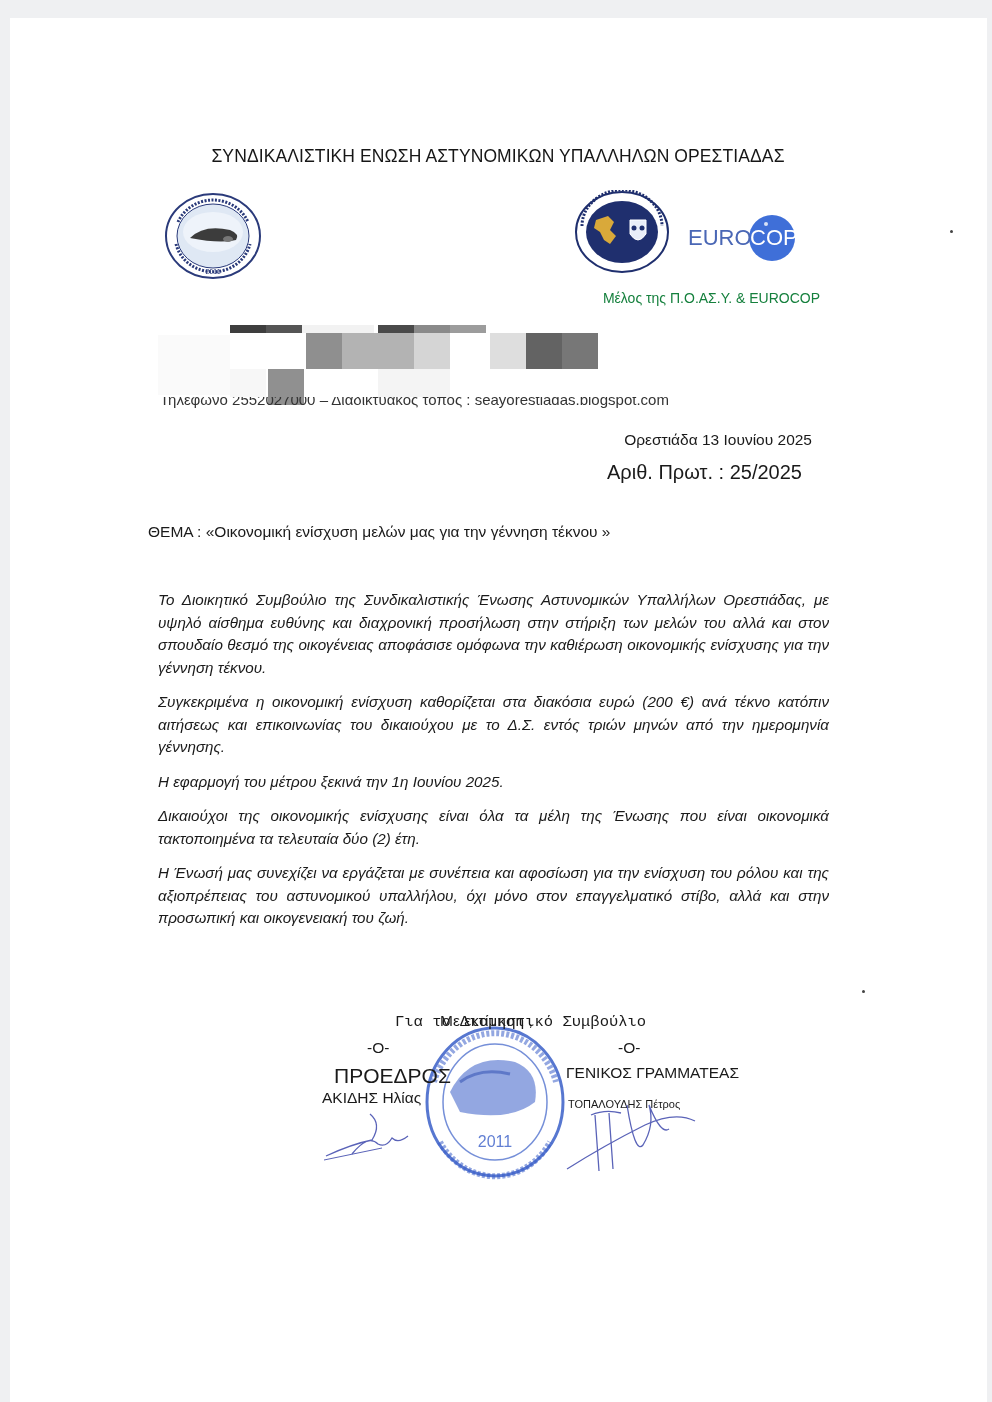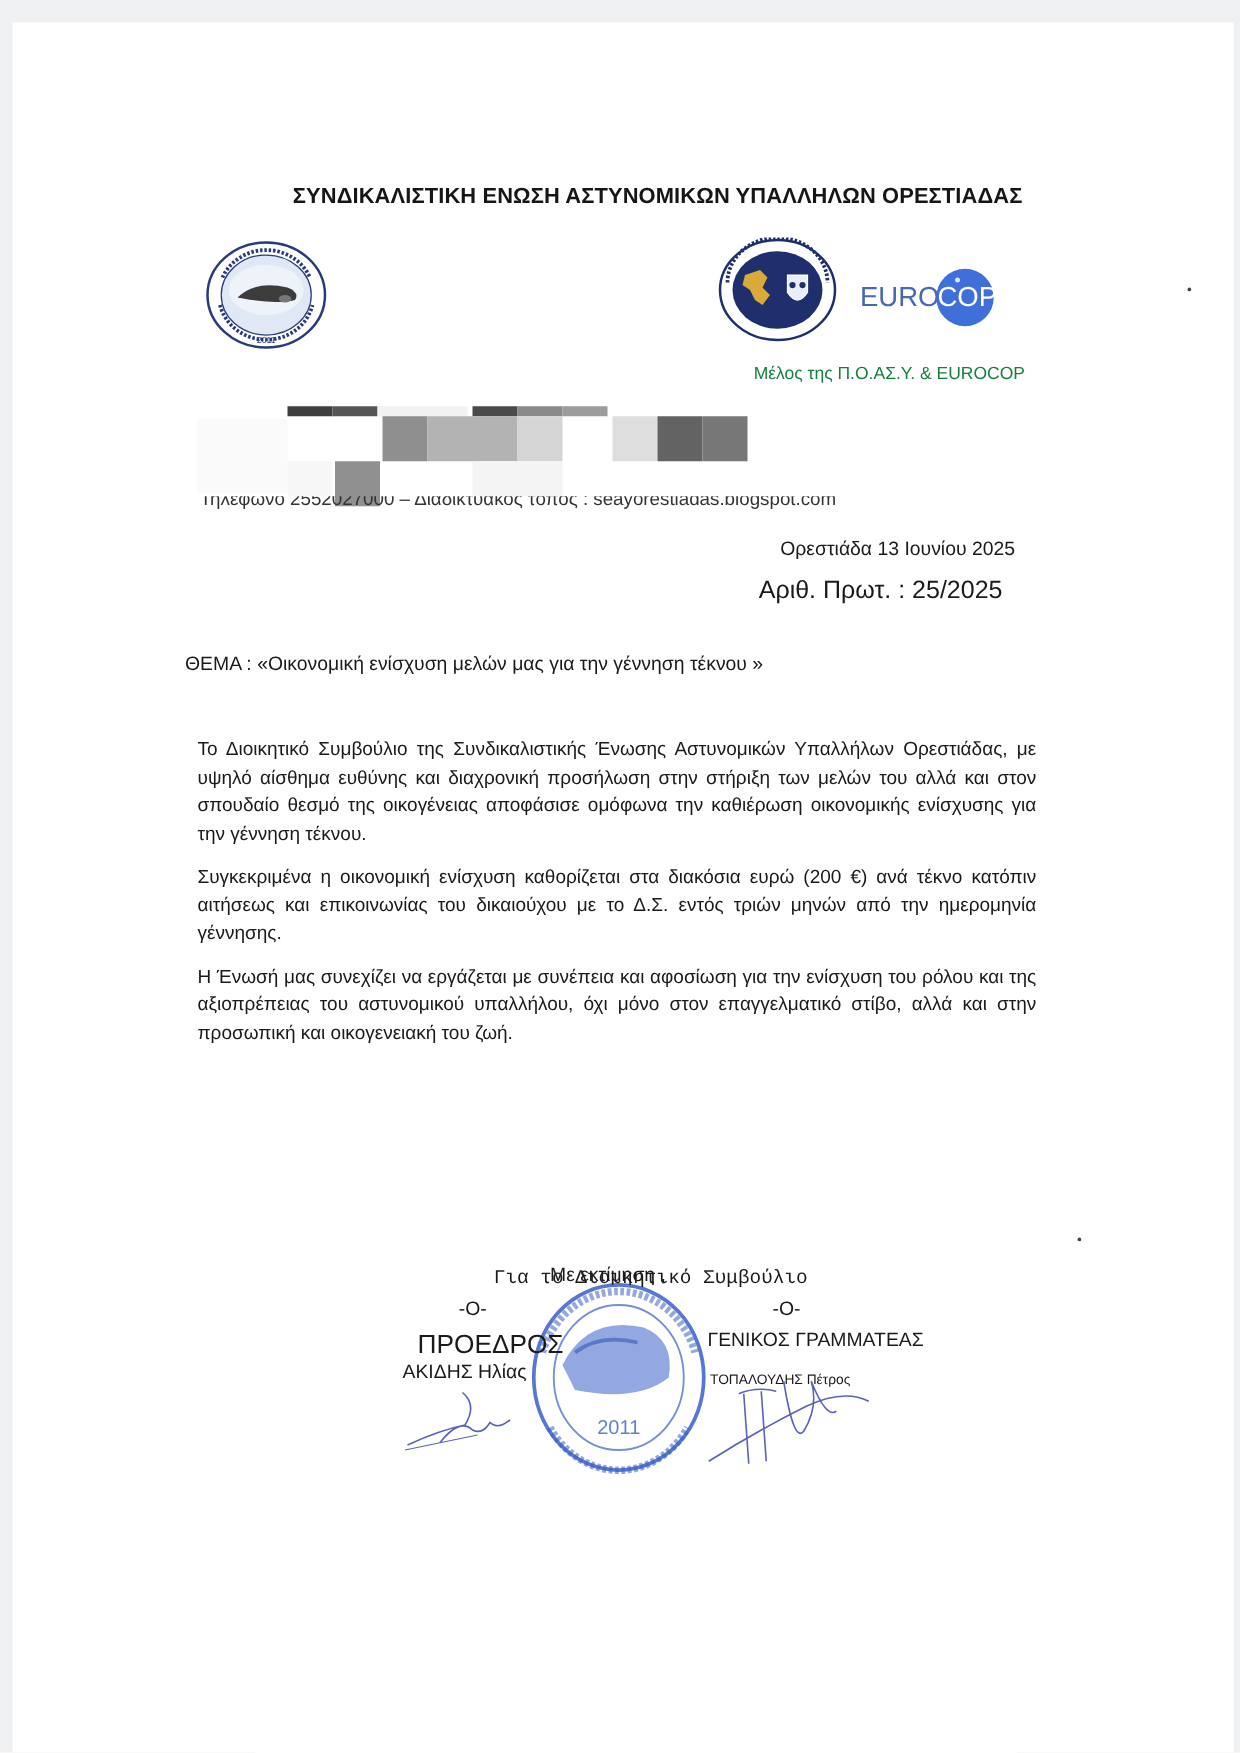--- a/index.html
+++ b/index.html
@@ -5,43 +5,43 @@
   html, body { margin:0; padding:0; }
   body {
     width:992px; height:1402px; background:#eff0f2; position:relative; overflow:hidden;
     font-family:"Liberation Sans", "DejaVu Sans", sans-serif; color:#1a1a1a;
   }
   .page {
     position:absolute; left:10px; top:18px; width:977px; height:1384px; background:#ffffff;
   }
   .abs { position:absolute; }
   .org-title {
-    left:178px; top:146px; width:640px; text-align:right;
-    font-size:17.5px; font-weight:bold; letter-spacing:0.1px; color:#161616; white-space:nowrap;
+    left:178px; top:146px; width:640px; text-align:center;
+    font-size:17.5px; font-weight:normal; letter-spacing:0.1px; color:#161616; white-space:nowrap;
   }
   .logo-left { left:164px; top:192px; width:98px; height:88px; }
   .logo-poasy { left:574px; top:190px; width:96px; height:84px; }
   .logo-eurocop { left:686px; top:214px; width:120px; height:48px; }
   .member-text {
     left:590px; top:290px; width:230px; text-align:right; font-size:14px; color:#15803d; white-space:nowrap;
   }
   .redact-wrap { left:158px; top:325px; width:450px; height:70px; }
   .redact-wrap div { position:absolute; }
   .contact-line {
     left:160px; top:397px; width:540px; height:12px; overflow:hidden; font-size:15px; color:#333;
     white-space:nowrap;
   }
   .contact-line span { position:relative; top:-6px; }
   .date-line { left:560px; top:431px; width:252px; text-align:right; font-size:15.5px; white-space:nowrap; }
   .prot-line { left:560px; top:461px; width:242px; text-align:right; font-size:20px; white-space:nowrap; }
   .subject { left:148px; top:523px; width:700px; font-size:15.5px; white-space:nowrap; }
   .body-text {
     left:158px; top:589px; width:687px; font-size:15.2px; line-height:22.5px; text-align:justify;
   }
-  .body-text p { margin:0 16px 12px 0; }
+  .body-text p { margin:0 16px 12px 0;font-style:italic; }
   .closing1 { left:440px; top:988px; font-size:15.5px; white-space:nowrap;margin-top:24px; }
   .closing2 { left:395px; top:1013px; font-size:15.5px; white-space:nowrap;font-family:Liberation Mono, monospace; }
   .sig-o-left { left:367px; top:1039px; font-size:15.5px; }
   .sig-o-right { left:618px; top:1039px; font-size:15.5px; }
   .sig-role-left { left:334px; top:1064px; font-size:21px; white-space:nowrap; }
   .sig-role-right { left:566px; top:1064px; font-size:15.5px; white-space:nowrap; }
   .sig-name-left { left:322px; top:1089px; font-size:15.5px; white-space:nowrap; }
   .sig-name-right { left:568px; top:1098px; font-size:11px; white-space:nowrap; }
   .stamp { left:420px; top:1022px; width:150px; height:160px; }
   .sign-left { left:322px; top:1104px; width:90px; height:60px; }
@@ -111,20 +111,22 @@
 </div>
 
 <div class="abs date-line">Ορεστιάδα 13 Ιουνίου 2025</div>
 <div class="abs prot-line">Αριθ. Πρωτ. : 25/2025</div>
 
 <div class="abs subject">ΘΕΜΑ : «Οικονομική ενίσχυση μελών μας για την γέννηση τέκνου »</div>
 
 <div class="abs body-text">
   <p>Το Διοικητικό Συμβούλιο της Συνδικαλιστικής Ένωσης Αστυνομικών Υπαλλήλων Ορεστιάδας, με υψηλό αίσθημα ευθύνης και διαχρονική προσήλωση στην στήριξη των μελών του αλλά και στον σπουδαίο θεσμό της οικογένειας αποφάσισε ομόφωνα την καθιέρωση οικονομικής ενίσχυσης για την γέννηση τέκνου.</p>
   <p>Συγκεκριμένα η οικονομική ενίσχυση καθορίζεται στα διακόσια ευρώ (200 €) ανά τέκνο κατόπιν αιτήσεως και επικοινωνίας του δικαιούχου με το Δ.Σ. εντός τριών μηνών από την ημερομηνία γέννησης.</p>
+  <p>Η εφαρμογή του μέτρου ξεκινά την 1η Ιουνίου 2025.</p>
+  <p>Δικαιούχοι της οικονομικής ενίσχυσης είναι όλα τα μέλη της Ένωσης που είναι οικονομικά τακτοποιημένα τα τελευταία δύο (2) έτη.</p>
   <p>Η Ένωσή μας συνεχίζει να εργάζεται με συνέπεια και αφοσίωση για την ενίσχυση του ρόλου και της αξιοπρέπειας του αστυνομικού υπαλλήλου, όχι μόνο στον επαγγελματικό στίβο, αλλά και στην προσωπική και οικογενειακή του ζωή.</p>
 </div>
 
 <svg class="abs stamp" viewBox="0 0 150 160">
   <ellipse cx="75" cy="80" rx="68" ry="74" fill="none" stroke="#3a5fc8" stroke-width="3" opacity="0.85"></ellipse>
   <ellipse cx="75" cy="80" rx="52" ry="58" fill="none" stroke="#3a5fc8" stroke-width="1.5" opacity="0.7"></ellipse>
   <path d="M30 70 Q50 30 95 40 Q120 50 115 80 Q90 100 40 90 Z" fill="#3a5fc8" opacity="0.55"></path>
   <path d="M40 60 Q60 45 90 52" stroke="#2a4ab0" stroke-width="3" fill="none" opacity="0.5"></path>
   <text x="75" y="125" font-size="16" text-anchor="middle" fill="#3a5fc8" opacity="0.8" font-family="Liberation Sans, sans-serif">2011</text>
   <path d="M14 60 A64 70 0 0 1 136 60" fill="none" stroke="#3a5fc8" stroke-width="6" stroke-dasharray="3 2" opacity="0.55"></path>

